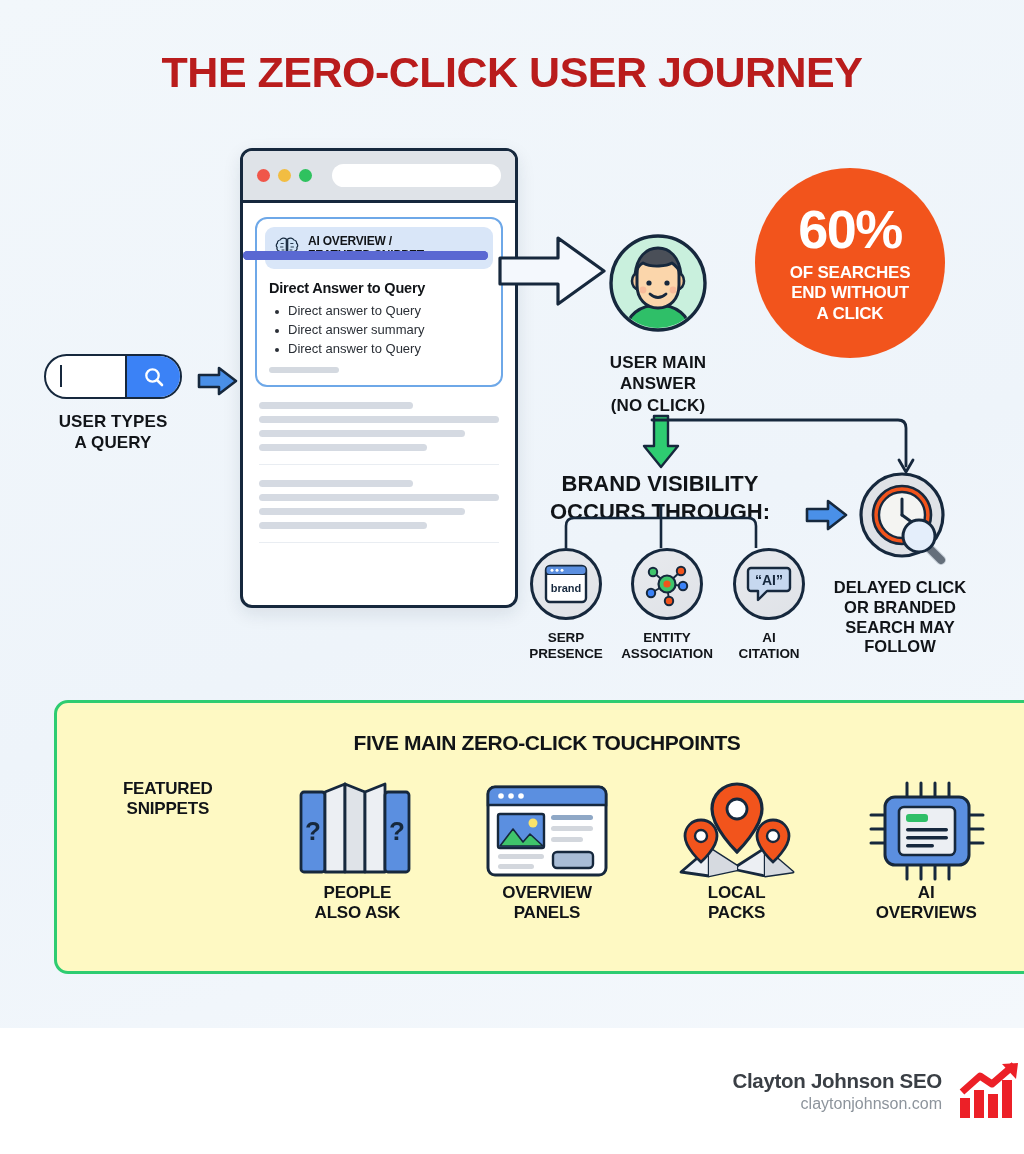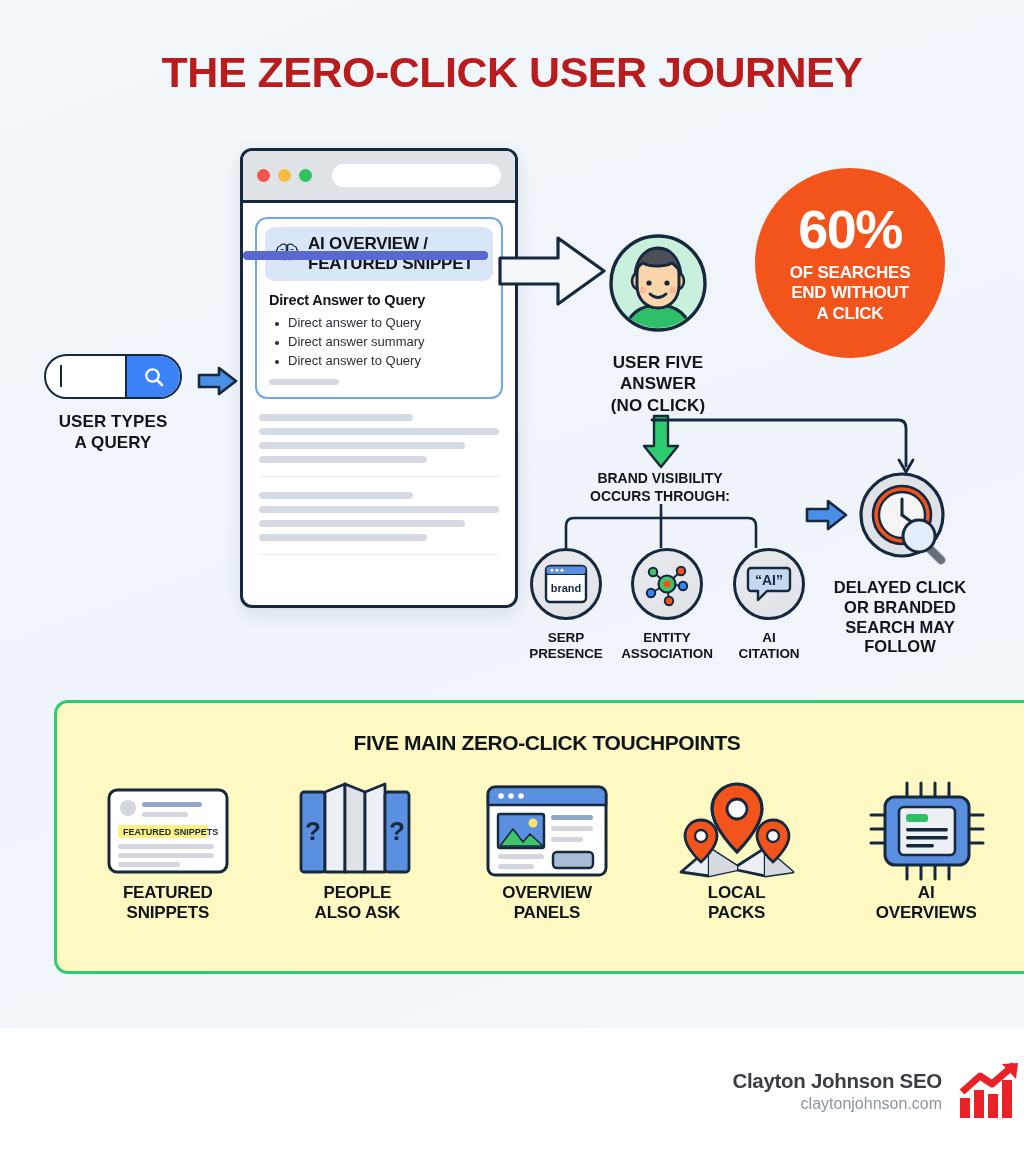--- a/index.html
+++ b/index.html
@@ -64,21 +64,21 @@
 
   .snippet-card {
     border: 2.5px solid #6ea8e8; border-radius: 12px; background: #ffffff;
     padding: 8px 8px 12px 8px;
   }
   .snippet-head {
     background: #d9e6f8; border-radius: 9px; padding: 7px 9px;
     display: flex; align-items: center; gap: 8px;
   }
   .snippet-head .txt {
-    font-size: 17px; font-weight: 700; color: #111418; line-height: 1.18;
+    font-size: 12px; font-weight: 700; color: #111418; line-height: 1.18;
     letter-spacing: -0.2px;
   }
   .snippet-title {
     font-size: 14.5px; font-weight: 700; color: #111418; margin: 11px 2px 6px 4px;
     letter-spacing: -0.2px;
   }
   .snippet-list { list-style: none; margin: 0 0 8px 10px; }
   .snippet-list li {
     font-size: 13px; color: #2a2f36; line-height: 1.45; position: relative; padding-left: 13px;
   }
@@ -111,21 +111,21 @@
     display: flex; flex-direction: column; align-items: center; justify-content: center;
     text-align: center; padding: 0 12px;
   }
   .stat-circle .num { font-size: 54px; font-weight: 700; line-height: 1; letter-spacing: -1.5px; }
   .stat-circle .sub { font-size: 17px; font-weight: 700; line-height: 1.2; margin-top: 7px; letter-spacing: -0.2px; }
 
   
   .green-arrow { position: absolute; left: 641px; top: 414px; }
   .bv-title {
     position: absolute; left: 548px; top: 470px; width: 224px; text-align: center;
-    font-size: 14px; font-weight: 700; color: #111418; line-height: 1.25;
+    font-size: 22px; font-weight: 700; color: #111418; line-height: 1.25;
   }
   .bv-connector { position: absolute; left: 520px; top: 504px; }
   .node {
     position: absolute; width: 72px; height: 72px; border-radius: 50%;
     background: linear-gradient(150deg,#e8eaee 0%, #dfe2e7 100%);
     border: 3px solid #16283d;
     display: flex; align-items: center; justify-content: center;
   }
   .node-label {
     position: absolute; width: 122px; text-align: center;
@@ -272,21 +272,21 @@
         <path d="M27 41 c2 -17 11 -26 23 -26 s21 9 23 26 c-3 -6 -6 -9 -9 -11 -5 3 -20 5 -29 0 -4 2 -6 5 -8 11 z" fill="#4a4f58" stroke="#16283d" stroke-width="2.8" stroke-linejoin="round"></path>
         <circle cx="41" cy="50" r="2.6" fill="#16283d"></circle>
         <circle cx="59" cy="50" r="2.6" fill="#16283d"></circle>
         <path d="M42 61 q8 7 16 0" fill="none" stroke="#16283d" stroke-width="2.8" stroke-linecap="round"></path>
         <circle cx="35" cy="57" r="3.4" fill="#f6a58c" opacity="0.55"></circle>
         <circle cx="65" cy="57" r="3.4" fill="#f6a58c" opacity="0.55"></circle>
       </g>
     </svg>
   </div>
   <div class="avatar-caption label-caption">
-    <div>USER FIVE</div>
+    <div>USER MAIN</div>
     <div>ANSWER</div>
     <div>(NO CLICK)</div>
   </div>
 
   <div class="stat-circle">
     <div class="num">60%</div>
     <div class="sub">
       <div>OF SEARCHES</div>
       <div>END WITHOUT</div>
       <div>A CLICK</div>
@@ -384,33 +384,20 @@
     <div>OR BRANDED</div>
     <div>SEARCH MAY</div>
     <div>FOLLOW</div>
   </div>
 
   <div class="panel">
     <div class="panel-title">FIVE MAIN ZERO-CLICK TOUCHPOINTS</div>
     <div class="touchpoints">
 
       <div class="tp">
-        <div class="tp-icon">
-          <svg width="124" height="88" viewBox="0 0 124 88">
-            <rect x="3" y="3" width="118" height="82" rx="8" fill="#ffffff" stroke="#16283d" stroke-width="3"></rect>
-            <circle cx="22" cy="21" r="8" fill="#d3d7dd"></circle>
-            <rect x="36" y="15" width="60" height="5" rx="2.5" fill="#8fa8c6"></rect>
-            <rect x="36" y="25" width="46" height="5" rx="2.5" fill="#d3d7dd"></rect>
-            <rect x="12" y="38" width="90" height="13" rx="2" fill="#fdf07f"></rect>
-            <text x="17" y="48" font-family="Liberation Sans, sans-serif" font-size="9" font-weight="700" fill="#16283d">FEATURED SNIPPETS</text>
-            <rect x="12" y="57" width="96" height="5" rx="2.5" fill="#d3d7dd"></rect>
-            <rect x="12" y="66" width="96" height="5" rx="2.5" fill="#d3d7dd"></rect>
-            <rect x="12" y="75" width="62" height="5" rx="2.5" fill="#d3d7dd"></rect>
-          </svg>
-        </div>
         <div class="tp-label">
           <span class="hl">FEATURED</span><br>
           <span class="hl">SNIPPETS</span>
         </div>
       </div>
 
       <div class="tp">
         <div class="tp-icon">
           <svg width="120" height="98" viewBox="0 0 120 98">
             <rect x="4" y="10" width="24" height="80" rx="3" fill="#5b8fe0" stroke="#16283d" stroke-width="2.8"></rect>

